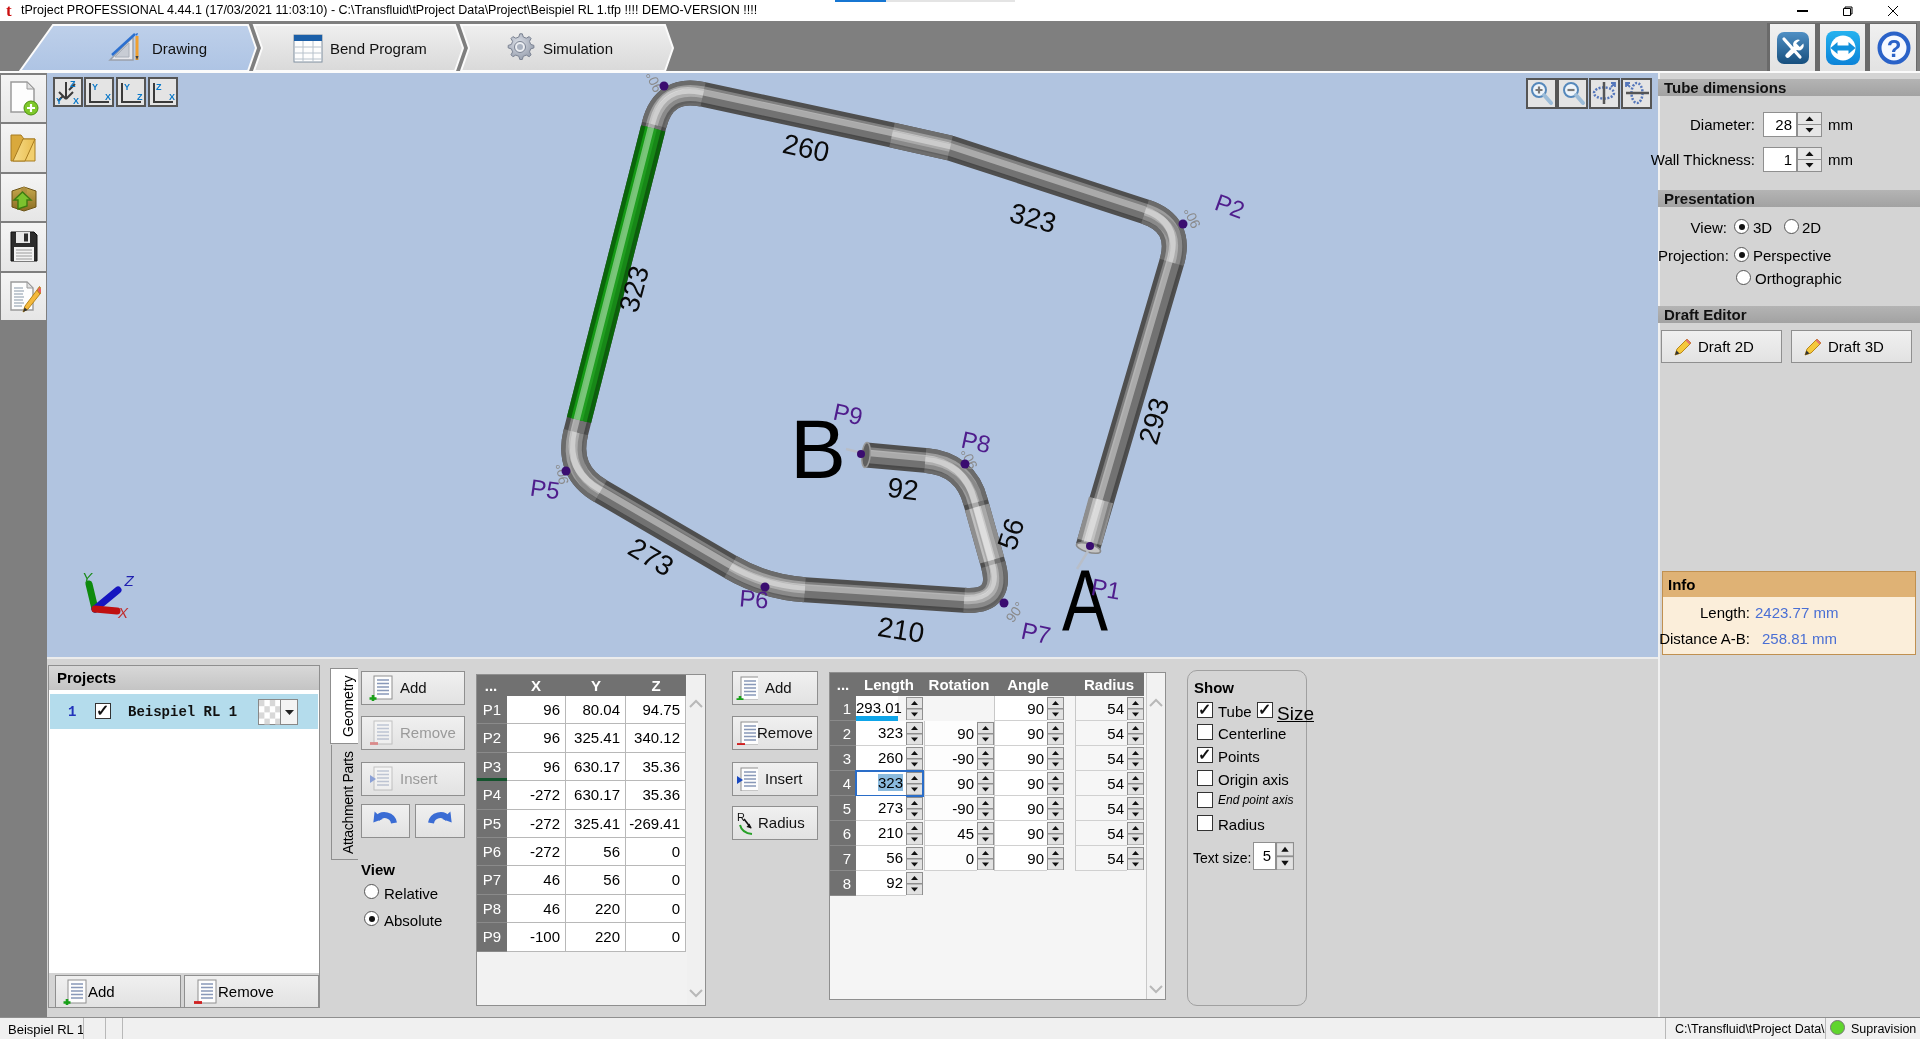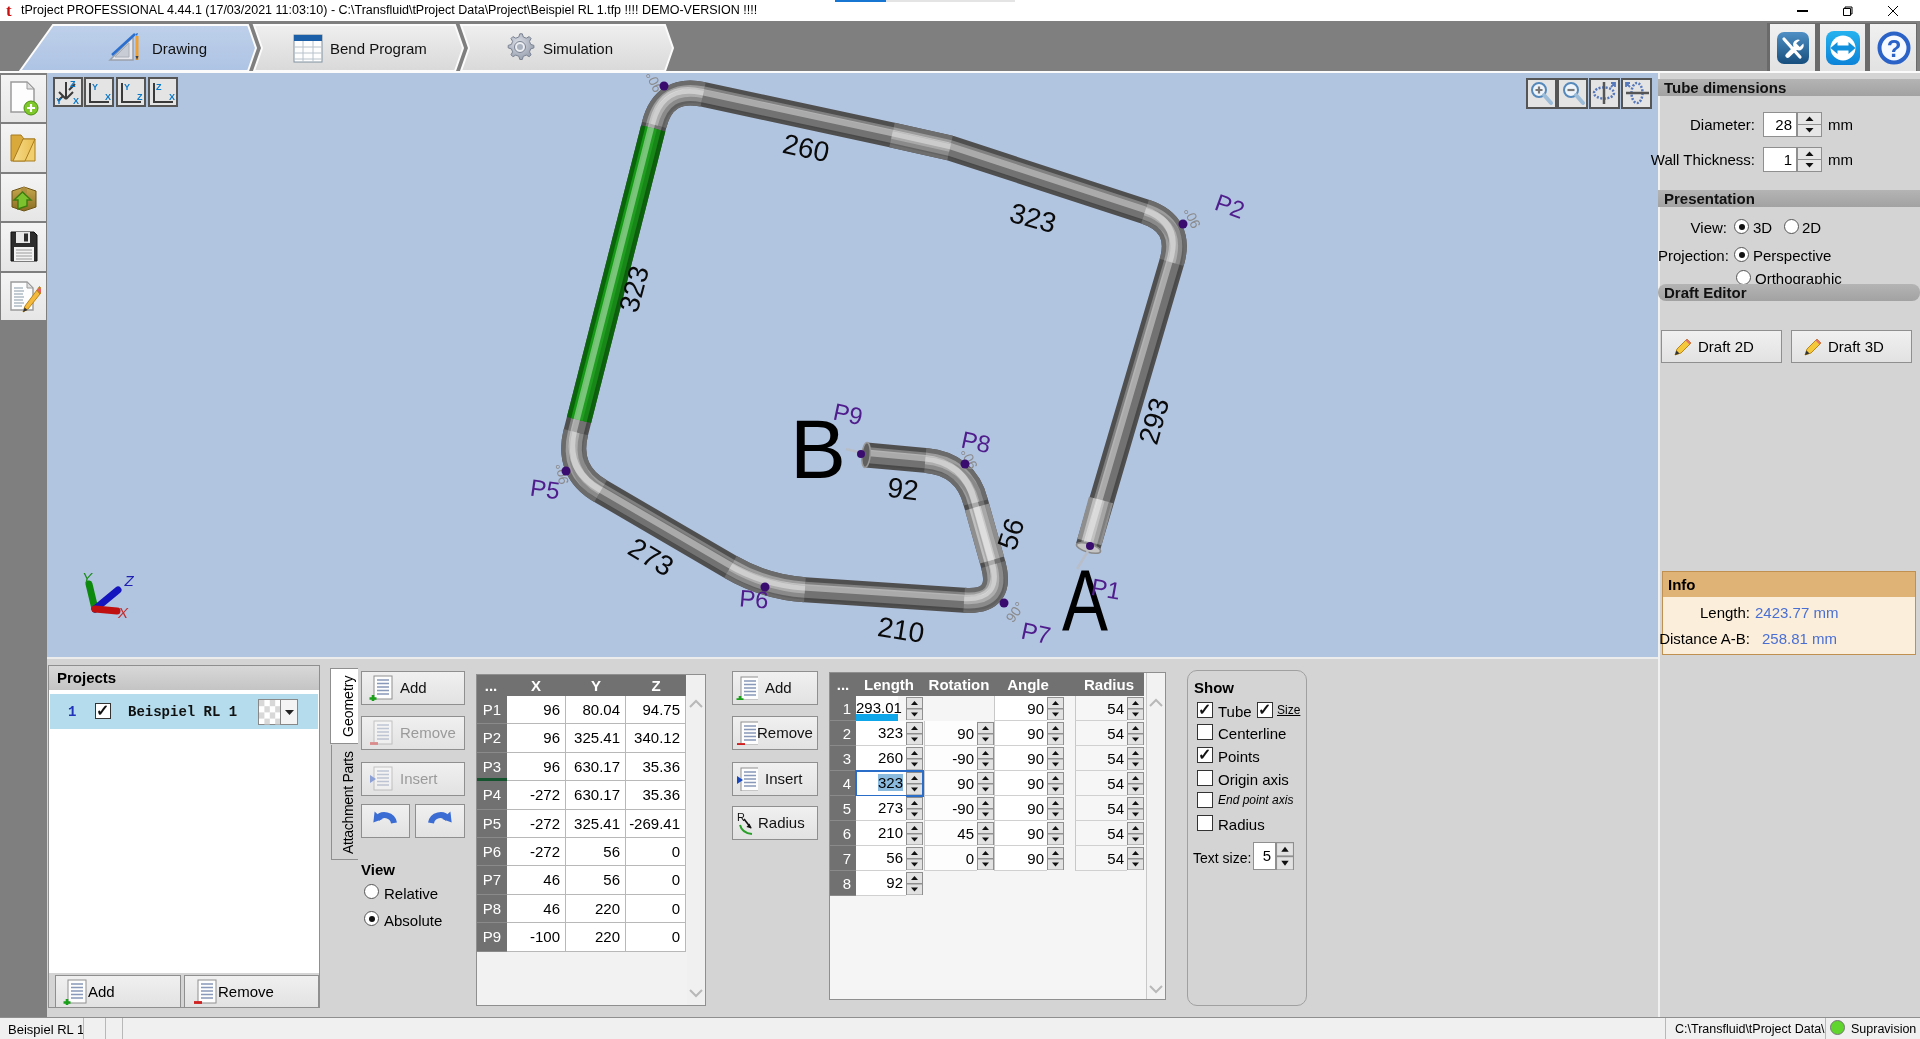--- a/index.html
+++ b/index.html
@@ -371,21 +371,21 @@
 <div class="abs" style="left:1658px;top:219px;width:69px;height:15px;font-size:15px;text-align:right;">View:</div>
 <div class="abs rad radsel" style="left:1734px;top:219px;"></div>
 <div class="abs" style="left:1753px;top:219px;font-size:15px;">3D</div>
 <div class="abs rad" style="left:1784px;top:219px;"></div>
 <div class="abs" style="left:1802px;top:219px;font-size:15px;">2D</div>
 <div class="abs" style="left:1658px;top:247px;width:69px;height:15px;font-size:15px;text-align:right;">Projection:</div>
 <div class="abs rad radsel" style="left:1734px;top:247px;"></div>
 <div class="abs" style="left:1753px;top:247px;font-size:15px;">Perspective</div>
 <div class="abs rad" style="left:1736px;top:270px;"></div>
 <div class="abs" style="left:1755px;top:270px;font-size:15px;">Orthographic</div>
-<div class="abs hdr" style="left:1658px;top:284px;width:262px;height:17px;border-radius:8px;">Draft Editor</div>
+<div class="abs hdr" style="left:1658px;top:306px;width:262px;height:17px;">Draft Editor</div>
 <div class="abs btn" style="left:1661px;top:330px;width:121px;height:33px;"></div>
 <div class="abs btn" style="left:1791px;top:330px;width:121px;height:33px;"></div>
 <svg class="abs" style="left:1673px;top:337px;" width="20" height="20" viewBox="0 0 20 20">
     <path d="M2 18 L4 12 L14 2 L18 6 L8 16 z" fill="#f5c83c" stroke="#b8861a" stroke-width="1"></path>
     <path d="M14 2 L18 6 L16.5 7.5 L12.5 3.5 z" fill="#e07070"></path>
     <path d="M2 18 l4.5 -1.5 -3 -3 z" fill="#333"></path>
   </svg>
 <svg class="abs" style="left:1803px;top:337px;" width="20" height="20" viewBox="0 0 20 20">
     <path d="M2 18 L4 12 L14 2 L18 6 L8 16 z" fill="#f5c83c" stroke="#b8861a" stroke-width="1"></path>
     <path d="M14 2 L18 6 L16.5 7.5 L12.5 3.5 z" fill="#e07070"></path>
@@ -538,21 +538,21 @@
   </svg>
 <div class="abs" style="left:758px;top:814px;font-size:15px;color:#111;">Radius</div>
 <div class="abs" style="left:829px;top:672px;width:337px;height:328px;background:#f5f5f5;border:1px solid #8f8f8f;"></div>
 <div class="abs" style="left:830px;top:673px;width:314px;height:23px;background:#717171;"></div>
 <div class="abs" style="left:803px;top:676px;width:80px;font-size:15px;font-weight:bold;color:#fff;text-align:center;">...</div>
 <div class="abs" style="left:849px;top:676px;width:80px;font-size:15px;font-weight:bold;color:#fff;text-align:center;">Length</div>
 <div class="abs" style="left:919px;top:676px;width:80px;font-size:15px;font-weight:bold;color:#fff;text-align:center;">Rotation</div>
 <div class="abs" style="left:988px;top:676px;width:80px;font-size:15px;font-weight:bold;color:#fff;text-align:center;">Angle</div>
 <div class="abs" style="left:1069px;top:676px;width:80px;font-size:15px;font-weight:bold;color:#fff;text-align:center;">Radius</div>
 <div class="abs" style="left:830px;top:696px;width:26px;height:25px;background:#717171;color:#fff;font-size:15px;text-align:right;line-height:25px;padding-right:5px;border-bottom:1px solid #8a8a8a;">1</div>
-<div class="abs" style="left:856px;top:696px;width:42px;height:25px;background:#fff;border-bottom:7px solid #0ea5e9;font-size:15px;text-align:center;line-height:23px;padding-right:3px;">293.01</div>
+<div class="abs" style="left:856px;top:696px;width:42px;height:25px;background:#fff;border-bottom:5px solid #0ea5e9;font-size:15px;text-align:center;line-height:23px;padding-right:3px;">293.01</div>
 <svg class="abs" style="left:906px;top:697px;" width="17" height="23">
     <use href="#spn18"></use>
   </svg>
 <div class="abs" style="left:994px;top:696px;width:53px;height:25px;background:#fff;border-bottom:1px solid #d0d0d0;border-left:1px solid #c8c8c8;font-size:15px;text-align:right;line-height:25px;padding-right:3px;">90</div>
 <svg class="abs" style="left:1047px;top:697px;" width="17" height="23">
     <use href="#spn18"></use>
   </svg>
 <div class="abs" style="left:1075px;top:696px;width:52px;height:25px;background:#f6f6f6;border-bottom:1px solid #d0d0d0;border-left:1px solid #c8c8c8;font-size:15px;text-align:right;line-height:25px;padding-right:3px;">54</div>
 <svg class="abs" style="left:1127px;top:697px;" width="17" height="23">
     <use href="#spn18"></use>
@@ -670,21 +670,21 @@
     <path d="M2 8 L8 2 L14 8" fill="none" stroke="#b8b8b8" stroke-width="2"></path>
   </svg>
 <svg class="abs" style="left:1148px;top:984px;" width="16" height="10" viewBox="0 0 16 10">
     <path d="M2 2 L8 8 L14 2" fill="none" stroke="#b8b8b8" stroke-width="2"></path>
   </svg>
 <div class="abs" style="left:1187px;top:670px;width:120px;height:336px;border:1.5px solid #a0a0a0;border-radius:10px;"></div>
 <div class="abs" style="left:1194px;top:679px;font-size:15px;font-weight:bold;">Show</div>
 <div class="abs cb cbc" style="left:1197px;top:702px;"></div>
 <div class="abs" style="left:1218px;top:703px;font-size:15px;white-space:nowrap;">Tube</div>
 <div class="abs cb cbc" style="left:1257px;top:702px;"></div>
-<div class="abs" style="left:1277px;top:703px;font-size:12px;white-space:nowrap;text-decoration:underline;">Size</div>
+<div class="abs" style="left:1277px;top:703px;font-size:19px;white-space:nowrap;text-decoration:underline;">Size</div>
 <div class="abs cb" style="left:1197px;top:724px;"></div>
 <div class="abs" style="left:1218px;top:725px;font-size:15px;white-space:nowrap;">Centerline</div>
 <div class="abs cb cbc" style="left:1197px;top:747px;"></div>
 <div class="abs" style="left:1218px;top:748px;font-size:15px;white-space:nowrap;text-align:right;">Points</div>
 <div class="abs cb" style="left:1197px;top:770px;"></div>
 <div class="abs" style="left:1218px;top:771px;font-size:15px;white-space:nowrap;">Origin axis</div>
 <div class="abs cb" style="left:1197px;top:792px;"></div>
 <div class="abs" style="left:1218px;top:793px;font-size:12px;white-space:nowrap;font-style:italic;">End point axis</div>
 <div class="abs cb" style="left:1197px;top:815px;"></div>
 <div class="abs" style="left:1218px;top:816px;font-size:15px;white-space:nowrap;">Radius</div>

